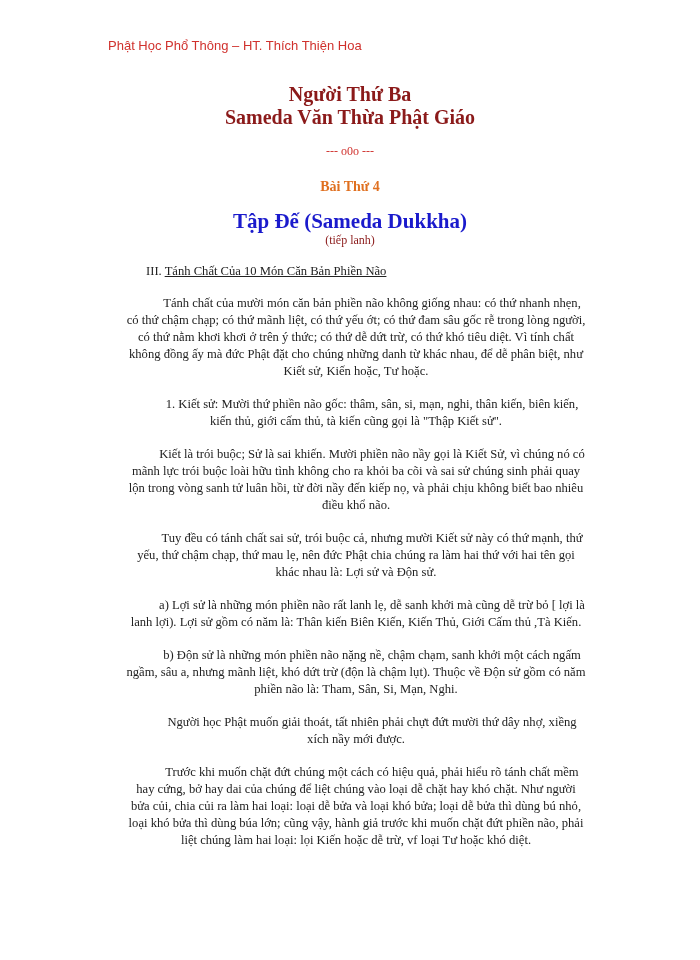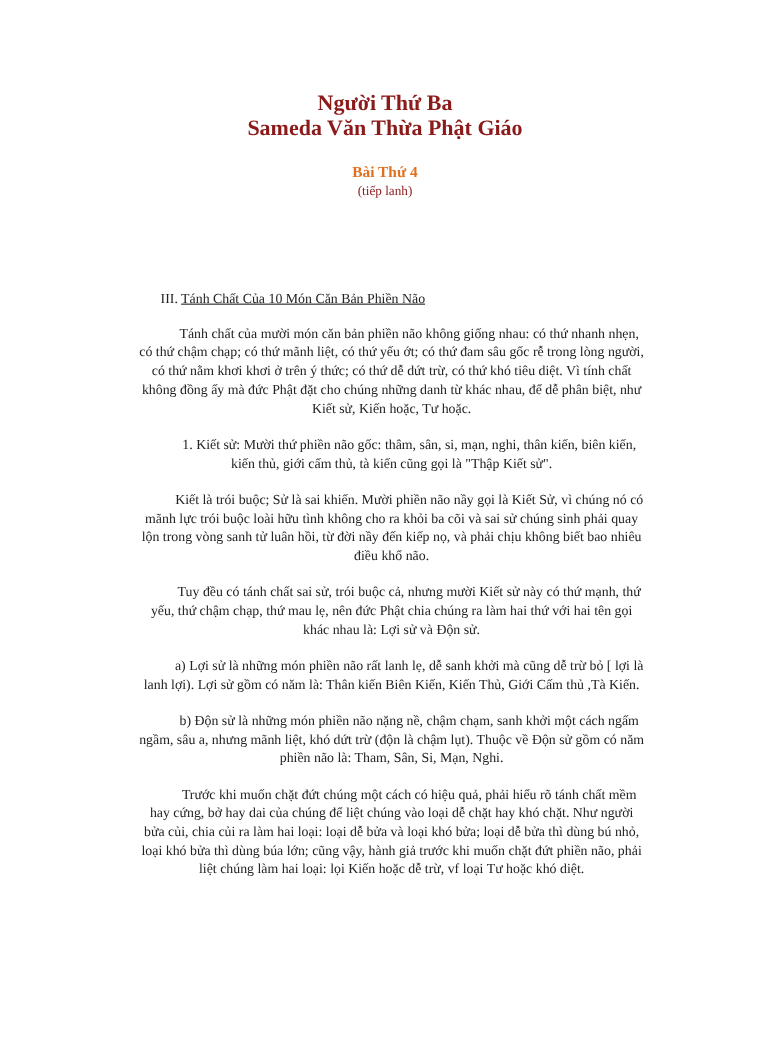--- a/index.html
+++ b/index.html
@@ -20,34 +20,38 @@
       font-family: "Liberation Serif", serif; font-size: 12.6px; color: #222; line-height: 17px;
     }
     .section-head { margin: 0 0 15px 0; padding-left: 20px; }
     .section-head .u { text-decoration: underline; }
     .para { margin: 0 0 16px 0; text-indent: 32px; text-align: center; }
   </style>
 </head>
 <body>
 
 <div class="page">
+  <div class="running-header">Phật Học Phổ Thông – HT. Thích Thiện Hoa</div>
 
   <div class="titles">
     <div class="course-title">Người Thứ Ba</div>
     <div class="course-title">Sameda Văn Thừa Phật Giáo</div>
+    <div class="separator">--- o0o ---</div>
     <div class="lesson-no">Bài Thứ 4</div>
+    <div class="main-title">Tập Đế (Sameda Dukkha)</div>
     <div class="subtitle">(tiếp lanh)</div>
   </div>
 
   <div class="body-text">
     <p class="section-head">
       <span>III.</span>
       <span class="u">Tánh Chất Của 10 Món Căn Bản Phiền Não </span>
     </p>
     <p class="para">Tánh chất của mười món căn bản phiền não không giống nhau: có thứ nhanh nhẹn, có thứ chậm chạp; có thứ mãnh liệt, có thứ yếu ớt; có thứ đam sâu gốc rễ trong lòng người, có thứ nằm khơi khơi ở trên ý thức; có thứ dễ dứt trừ, có thứ khó tiêu diệt. Vì tính chất không đồng ấy mà đức Phật đặt cho chúng những danh từ khác nhau, để dễ phân biệt, như Kiết sử, Kiến hoặc, Tư hoặc.</p>
     <p class="para">1. Kiết sử: Mười thứ phiền não gốc: thâm, sân, si, mạn, nghi, thân kiến, biên kiến, kiến thủ, giới cấm thủ, tà kiến cũng gọi là "Thập Kiết sử".</p>
     <p class="para">Kiết là trói buộc; Sử là sai khiến. Mười phiền não nầy gọi là Kiết Sử, vì chúng nó có mãnh lực trói buộc loài hữu tình không cho ra khỏi ba cõi và sai sử chúng sinh phải quay lộn trong vòng sanh tử luân hồi, từ đời nầy đến kiếp nọ, và phải chịu không biết bao nhiêu điều khổ não.</p>
     <p class="para">Tuy đều có tánh chất sai sử, trói buộc cả, nhưng mười Kiết sử này có thứ mạnh, thứ yếu, thứ chậm chạp, thứ mau lẹ, nên đức Phật chia chúng ra làm hai thứ với hai tên gọi khác nhau là: Lợi sử và Độn sử.</p>
     <p class="para">a) Lợi sử là những món phiền não rất lanh lẹ, dễ sanh khởi mà cũng dễ trừ bỏ [ lợi là lanh lợi). Lợi sử gồm có năm là: Thân kiến Biên Kiến, Kiến Thủ, Giới Cấm thủ ,Tà Kiến.</p>
     <p class="para">b) Độn sử là những món phiền não nặng nề, chậm chạm, sanh khởi một cách ngấm ngầm, sâu a, nhưng mãnh liệt, khó dứt trừ (độn là chậm lụt). Thuộc về Độn sử gồm có năm phiền não là: Tham, Sân, Si, Mạn, Nghi.</p>
+    <p class="para">Người học Phật muốn giải thoát, tất nhiên phải chựt đứt mười thứ dây nhợ, xiềng xích nầy mới được.</p>
     <p class="para">Trước khi muốn chặt đứt chúng một cách có hiệu quả, phải hiểu rõ tánh chất mềm hay cứng, bở hay dai của chúng để liệt chúng vào loại dễ chặt hay khó chặt. Như người bửa củi, chia củi ra làm hai loại: loại dễ bửa và loại khó bửa; loại dễ bửa thì dùng bú nhỏ, loại khó bửa thì dùng búa lớn; cũng vậy, hành giả trước khi muốn chặt đứt phiền não, phải liệt chúng làm hai loại: lọi Kiến hoặc dễ trừ, vf loại Tư hoặc khó diệt.</p>
   </div>
 </div>
 
 </body></html>

